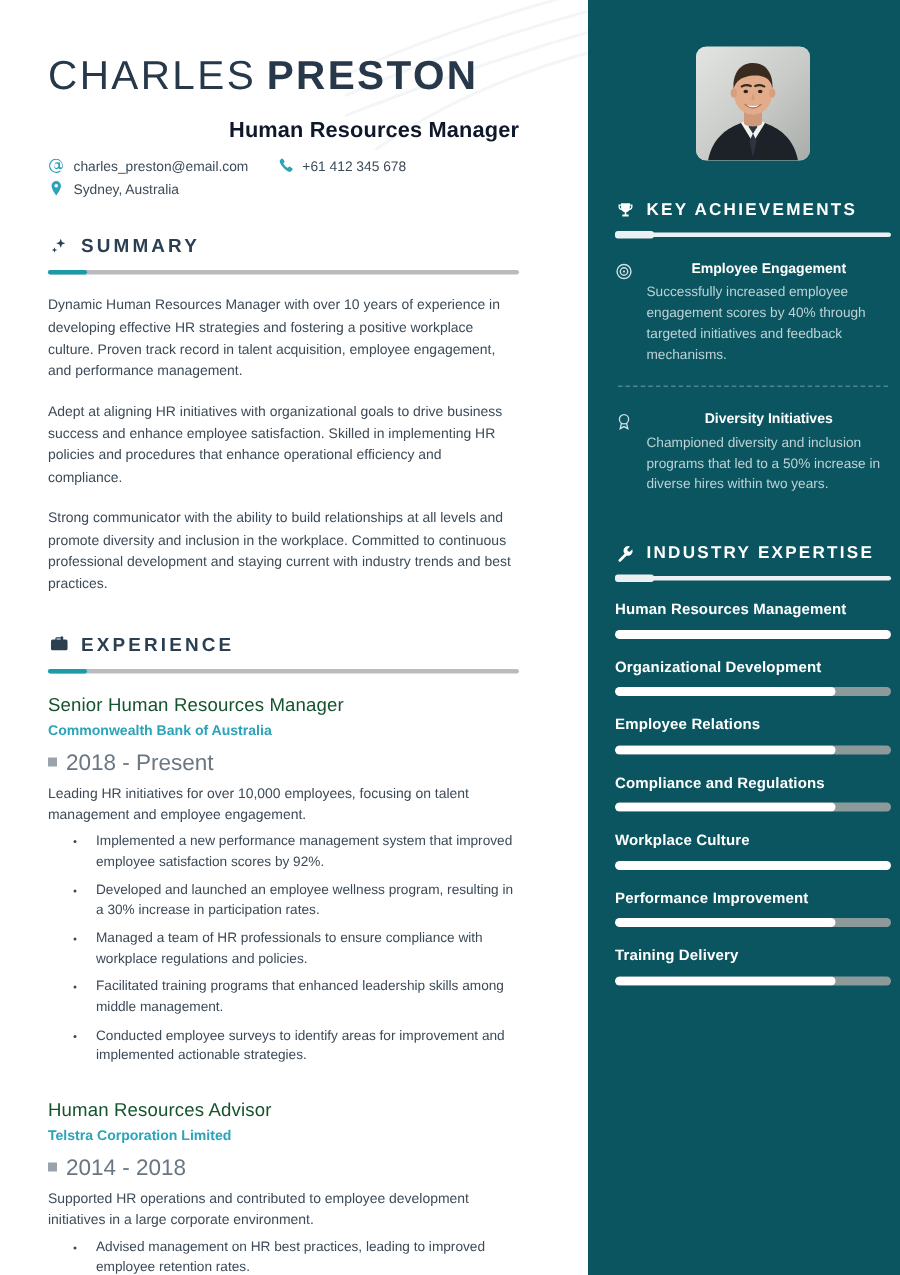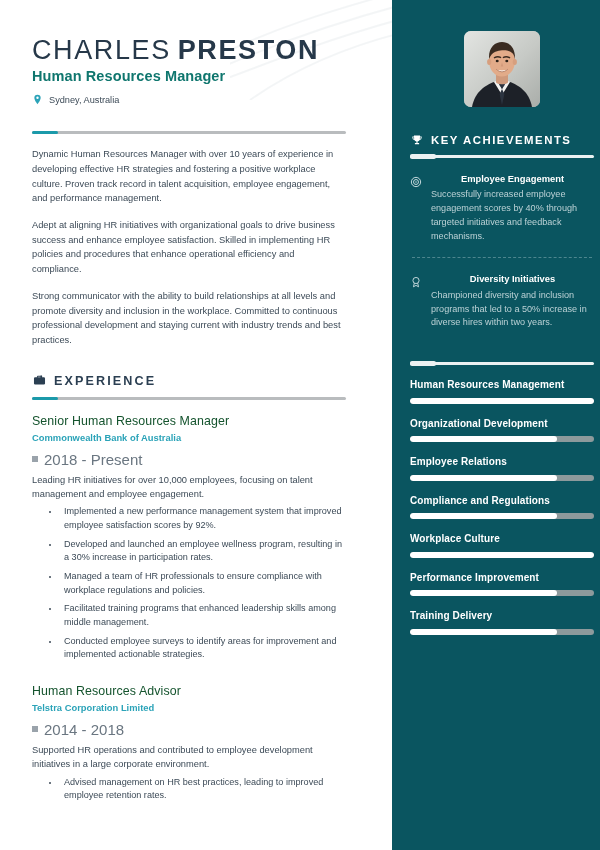--- a/index.html
+++ b/index.html
@@ -34,21 +34,21 @@
 
   
   .name{
     margin-top:36px;
     font-size:27px;letter-spacing:1.6px;color:#263849;line-height:1.05;
     white-space:nowrap;
   }
   .name .first{font-weight:400;}
   .name .last{font-weight:700;margin-left:7px;}
   .role{
-    margin-top:4px;font-size:14.5px;font-weight:700;color:#0f766e;letter-spacing:.1px;
+    margin-top:15px;font-size:14.5px;font-weight:700;color:#0f172a;letter-spacing:.1px;text-align:right;
   }
   .contacts{margin-top:10px;}
   .contact-row{display:flex;align-items:center;gap:5px;margin-bottom:4px;}
   .contact-item{display:flex;align-items:center;gap:6px;margin-right:14px;}
   .contact-item .txt{font-size:9.2px;color:#3c4a57;}
   .cicon{width:11px;height:11px;display:inline-flex;align-items:center;justify-content:center;color:#2ba3b8;flex:0 0 auto;}
   .cicon svg{display:block;}
 
   
   .sec{margin-top:26px;}
@@ -136,29 +136,55 @@
       <span class="first">CHARLES</span><span class="last">PRESTON</span>
     </div>
 
     <div class="role">Human Resources Manager</div>
 
     <div class="contacts">
       <div class="contact-row">
         <div class="contact-item">
           <span class="cicon">
             <svg viewBox="0 0 16 16" width="11" height="11" fill="currentColor">
+                <path d="M8 1a7 7 0 100 14 7 7 0 003.9-1.2.6.6 0 10-.66-1A5.8 5.8 0 118 2.2 5.8 5.8 0 0113.8 8v.7a1.1 1.1 0 01-2.2 0V5.2a.6.6 0 00-1.1-.33A3.3 3.3 0 108 11.3a3.28 3.28 0 002.3-.94 2.3 2.3 0 004.1-1.66V8a7 7 0 00-7-7zm0 9.1A2.1 2.1 0 118 5.9a2.1 2.1 0 010 4.2z"></path>
+              </svg>
+          </span>
+          <span class="txt">charles_preston@email.com</span>
+        </div>
+        <div class="contact-item">
+          <span class="cicon">
+            <svg viewBox="0 0 16 16" width="11" height="11" fill="currentColor">
+                <path d="M3.6 1.3a1.2 1.2 0 011.7.25l1.3 1.8a1.2 1.2 0 01-.12 1.55l-.7.7a.4.4 0 00-.08.47 8.6 8.6 0 003.9 3.9.4.4 0 00.48-.08l.7-.7a1.2 1.2 0 011.55-.12l1.8 1.3a1.2 1.2 0 01.25 1.72l-.9 1.1a2.1 2.1 0 01-2.3.64C8.1 12.6 3.4 7.9 2.2 4.5a2.1 2.1 0 01.64-2.3z"></path>
+              </svg>
+          </span>
+          <span class="txt">+61 412 345 678</span>
+        </div>
+      </div>
+      <div class="contact-row">
+        <div class="contact-item">
+          <span class="cicon">
+            <svg viewBox="0 0 16 16" width="11" height="11" fill="currentColor">
                 <path d="M8 1a4.6 4.6 0 00-4.6 4.6C3.4 9.2 8 15 8 15s4.6-5.8 4.6-9.4A4.6 4.6 0 008 1zm0 6.3a1.75 1.75 0 110-3.5 1.75 1.75 0 010 3.5z"></path>
               </svg>
           </span>
           <span class="txt">Sydney, Australia</span>
         </div>
       </div>
     </div>
 
     <div class="sec">
+      <div class="sec-head">
+        <span class="sec-ico">
+          <svg viewBox="0 0 16 16" width="13" height="13" fill="currentColor">
+              <path d="M9.2 1.4l1.05 2.7 2.7 1.05-2.7 1.05-1.05 2.7-1.05-2.7-2.7-1.05 2.7-1.05zM4.1 8.4l.62 1.6 1.6.62-1.6.62-.62 1.6-.62-1.6L1.9 10.6l1.58-.62z"></path>
+            </svg>
+        </span>
+        <span class="sec-title">SUMMARY</span>
+      </div>
       <div class="sec-rule"></div>
       <div class="para">Dynamic Human Resources Manager with over 10 years of experience in developing effective HR strategies and fostering a positive workplace culture. Proven track record in talent acquisition, employee engagement, and performance management.</div>
       <div class="para">Adept at aligning HR initiatives with organizational goals to drive business success and enhance employee satisfaction. Skilled in implementing HR policies and procedures that enhance operational efficiency and compliance.</div>
       <div class="para">Strong communicator with the ability to build relationships at all levels and promote diversity and inclusion in the workplace. Committed to continuous professional development and staying current with industry trends and best practices.</div>
     </div>
 
     <div class="sec">
       <div class="sec-head">
         <span class="sec-ico">
           <svg viewBox="0 0 16 16" width="13" height="13" fill="currentColor">
@@ -280,20 +306,28 @@
             </svg>
         </span>
         <div class="ach-body">
           <div class="ach-title">Diversity Initiatives</div>
           <div class="ach-text">Championed diversity and inclusion programs that led to a 50% increase in diverse hires within two years.</div>
         </div>
       </div>
     </div>
 
     <div class="ssec" style="margin-top:32px;">
+      <div class="ssec-head">
+        <span class="ssec-ico">
+          <svg viewBox="0 0 16 16" width="12" height="12" fill="currentColor">
+              <path d="M11.2 1.3a4.3 4.3 0 00-4 6.9l-5.1 5.1a1.2 1.2 0 001.7 1.7l5.1-5.1a4.3 4.3 0 005.2-5.6l-2.2 2.2-1.9-.4-.4-1.9 2.2-2.2a4.3 4.3 0 00-.6-.7z"></path>
+            </svg>
+        </span>
+        <span class="ssec-title">INDUSTRY EXPERTISE</span>
+      </div>
       <div class="ssec-rule"></div>
 
       <div class="skill">
         <div class="skill-name">Human Resources Management</div>
         <div class="bar">
             <span style="width: 100%;"></span>
           </div>
       </div>
       <div class="skill">
         <div class="skill-name">Organizational Development</div>

